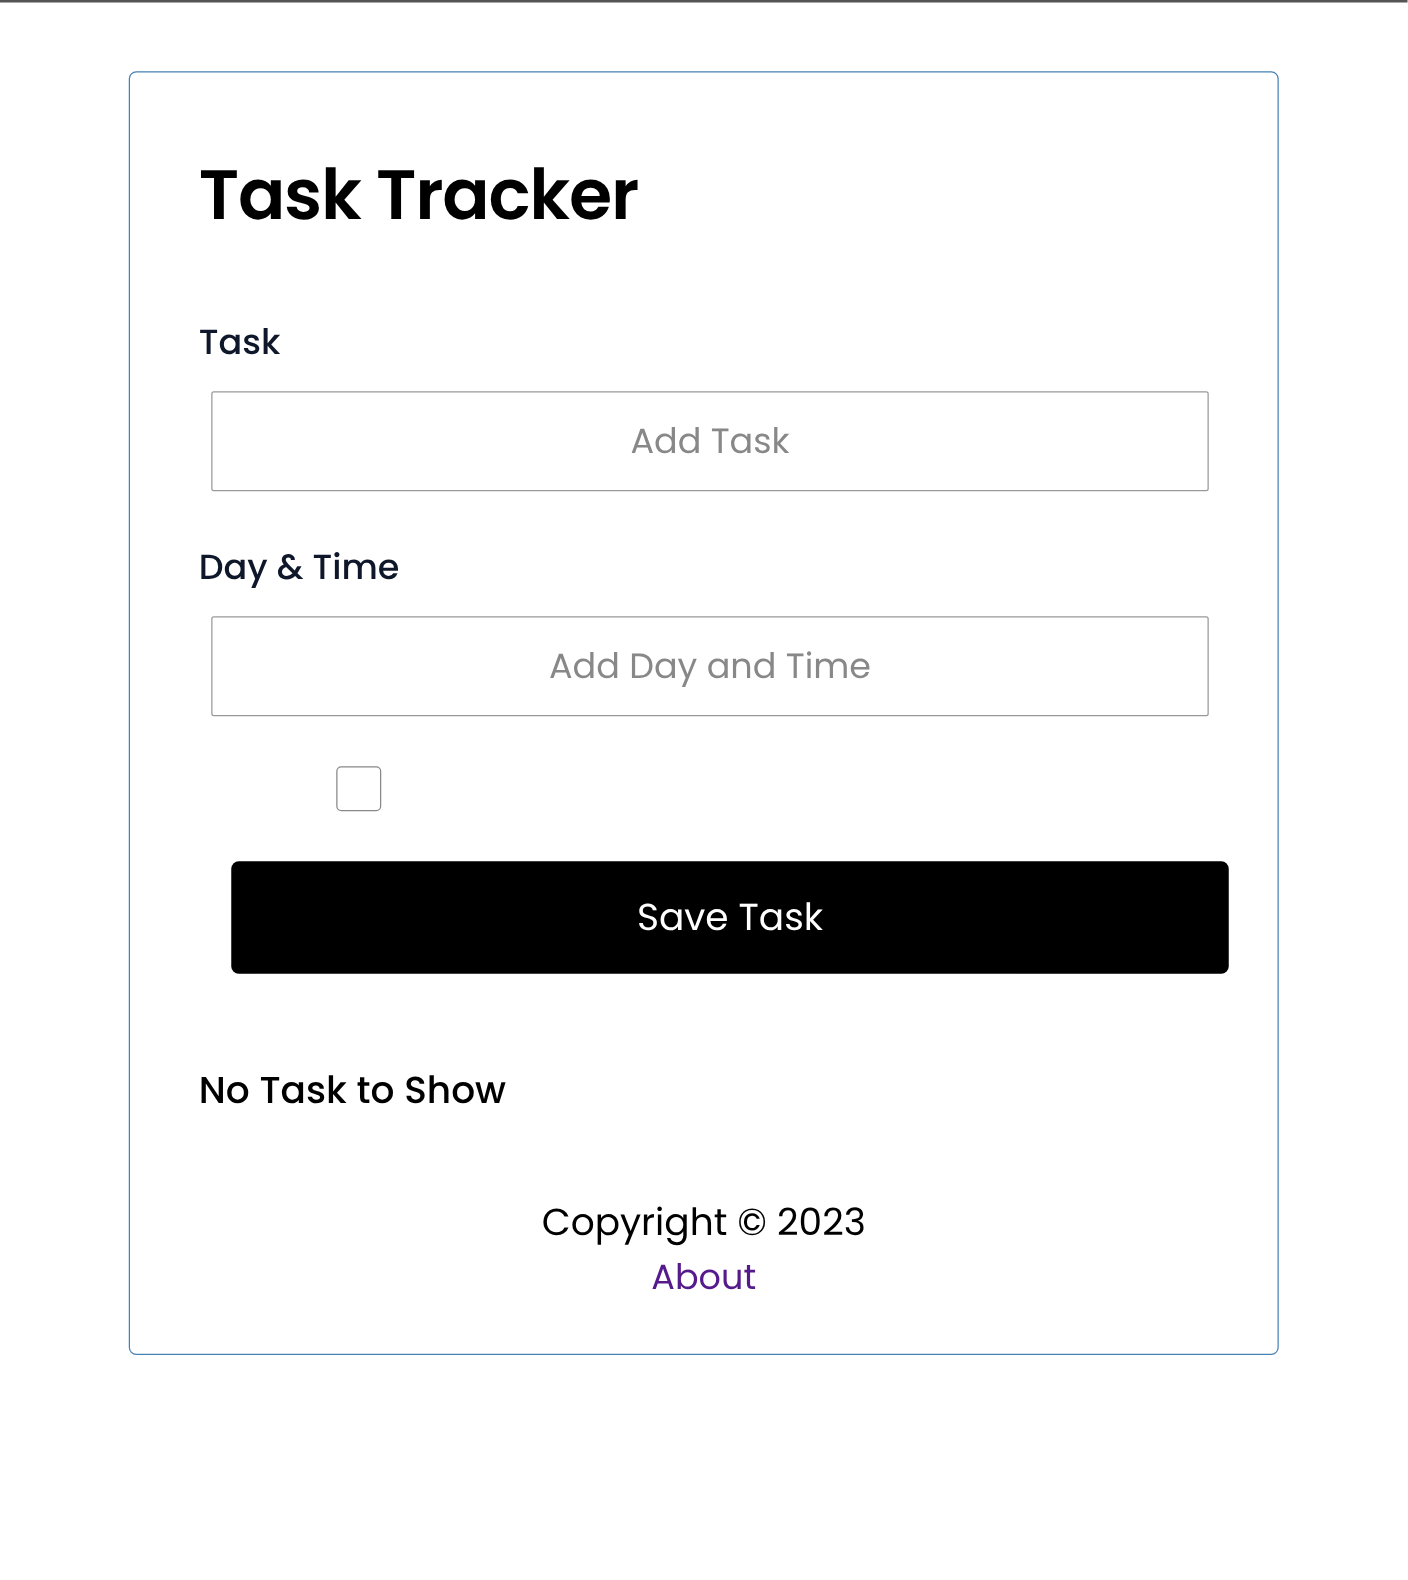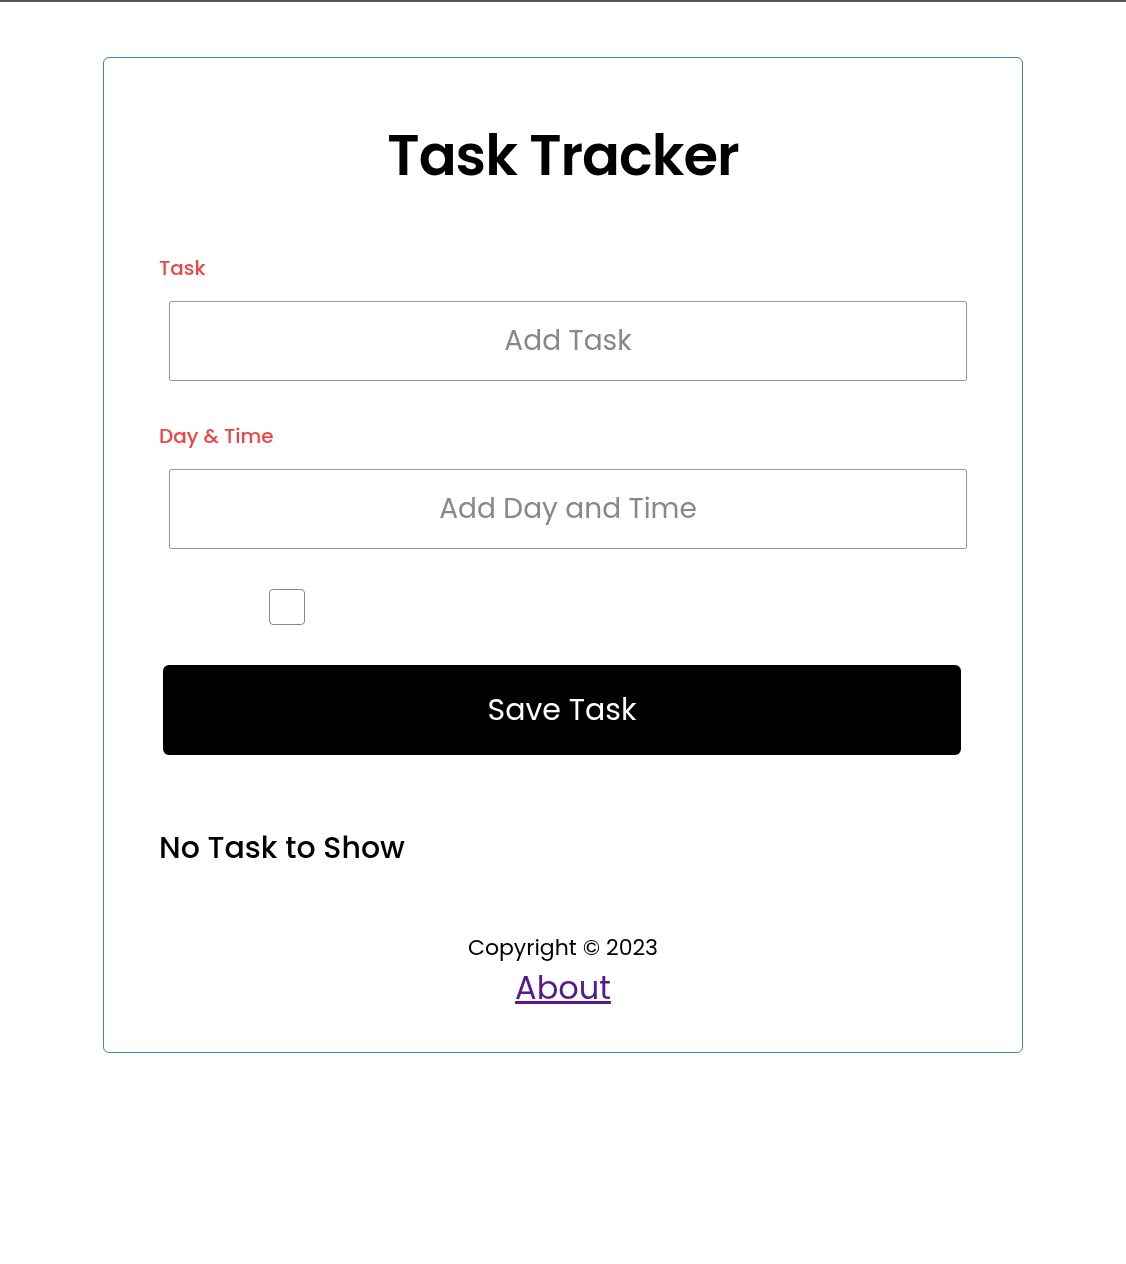--- a/index.html
+++ b/index.html
@@ -17,21 +17,20 @@
       margin: 55px auto 0;
       border: 1px solid steelblue;
       border-radius: 6px;
       padding: 55px 55px 40px 55px;
     }
     .header {
       display: flex;
       justify-content: space-between;
       align-items: center;
       margin-bottom: 55px;
-      flex-direction: column;
     }
     .title {
       font-size: 56px;
       font-weight: 600;
       color: #000;
       letter-spacing: -1px;
     }
     .close-btn {
       background: red;
       color: #fff;
@@ -40,23 +39,23 @@
       padding: 22px 38px;
       border-radius: 6px;
       cursor: pointer;
       font-family: inherit;
     }
     .form-group {
       margin-bottom: 40px;
     }
     .form-label {
       display: block;
-      font-size: 20px;
+      font-size: 28px;
       font-weight: 500;
-      color: #ef4444;
+      color: #0f172a;
       margin-bottom: 18px;
     }
     .form-input {
       width: calc(100% - 10px);
       margin-left: 10px;
       padding: 18px 14px;
       font-size: 28px;
       border: 1px solid #999;
       border-radius: 2px;
       font-family: inherit;
@@ -86,49 +85,48 @@
       width: 36px;
       height: 36px;
       border: 1.5px solid #888;
       border-radius: 4px;
       cursor: pointer;
       appearance: none;
       background: #fff;
     }
     .save-btn {
       width: calc(100% - 10px);
-      margin-left: 4px;
+      margin-left: 26px;
       background: #000;
       color: #fff;
       border: none;
       font-size: 30px;
       padding: 22px 0;
       border-radius: 6px;
       cursor: pointer;
       font-family: inherit;
     }
     .empty-msg {
       font-size: 30px;
       font-weight: 500;
       color: #000;
       margin-top: 70px;
       margin-bottom: 60px;
     }
     .footer {
       text-align: center;
     }
     .copyright {
-      font-size: 22px;
+      font-size: 30px;
       color: #000;
       margin-top: 16px;
     }
     .about-link {
-      font-size: 32px;
+      font-size: 28px;
       color: #551a8b;
-      text-decoration: underline;
       cursor: pointer;
       text-align: center;
     }
   </style>
 </head>
 <body>
 
 <div class="container">
   <div class="header">
     <h1 class="title">Task Tracker</h1>

